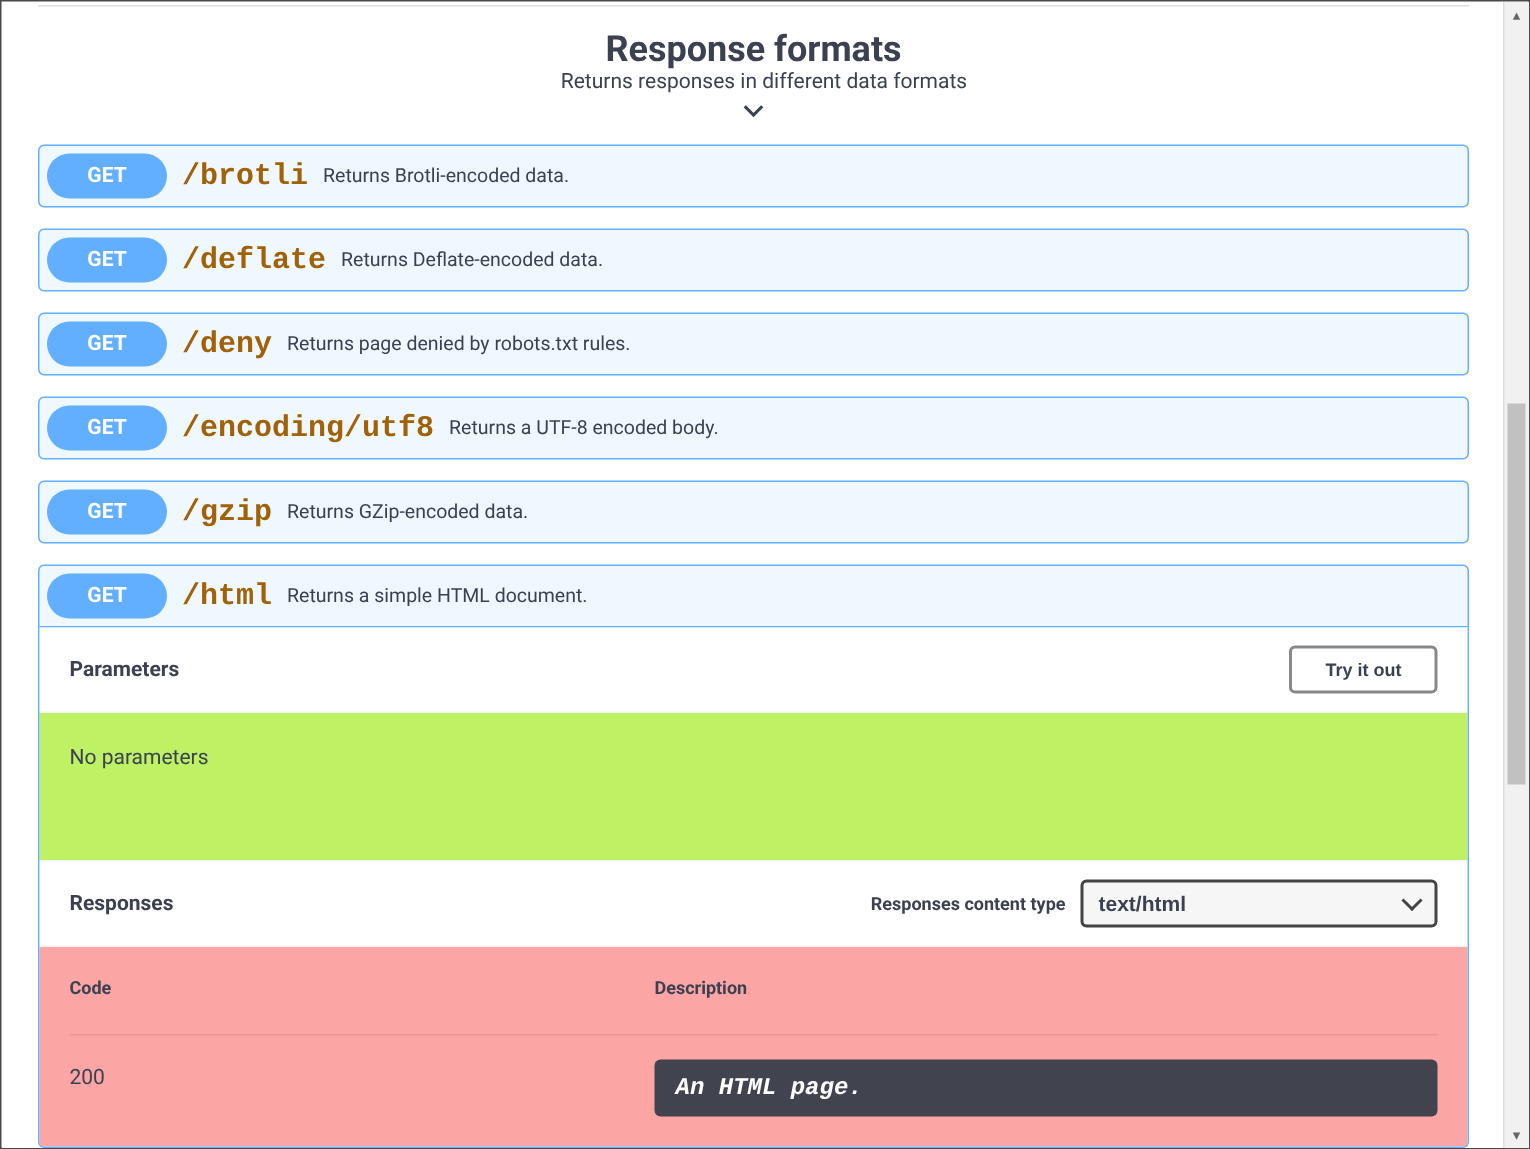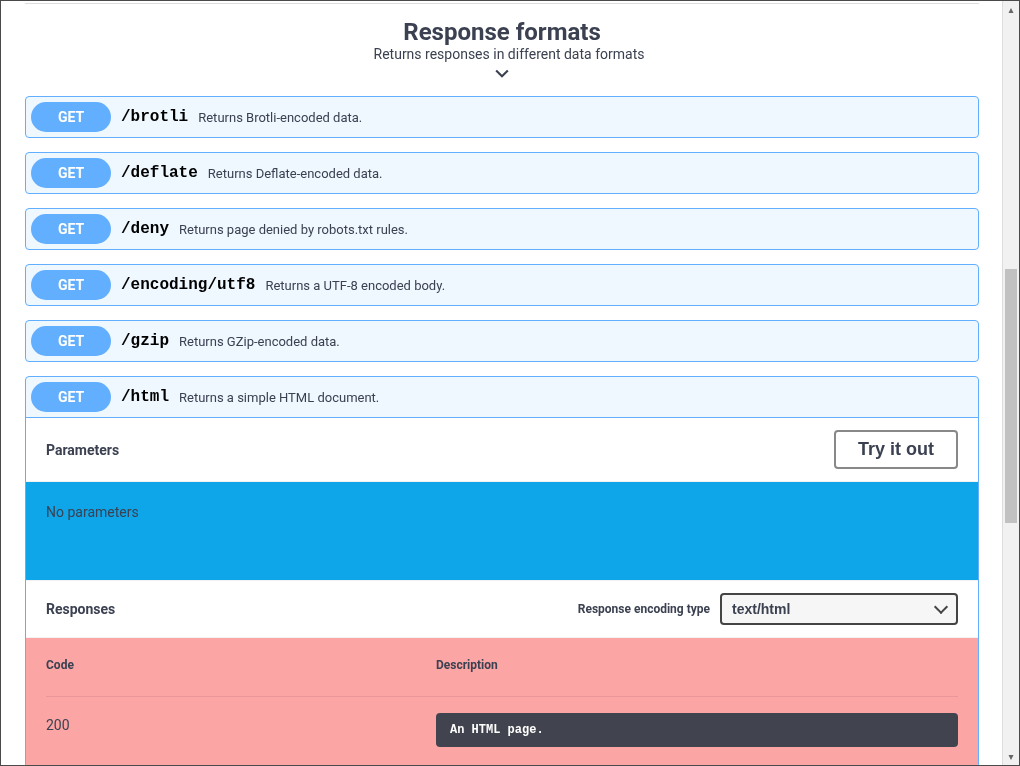--- a/index.html
+++ b/index.html
@@ -105,23 +105,23 @@
     font-size: 14px;
     padding: 7px 0;
     width: 80px;
     text-align: center;
     border-radius: 15px;
     text-transform: uppercase;
     margin-right: 10px;
   }
   .op-path {
     font-family: "Courier New", monospace;
-    font-size: 16px;
+    font-size: 20px;
     font-weight: 600;
-    color: #000000;
+    color: #a16207;
     margin-right: 10px;
   }
   .op-desc {
     font-size: 13px;
     color: #3b4151;
   }
 
   .opblock.expanded .opblock-summary {
     border-bottom: 1px solid #61affe;
   }
@@ -136,32 +136,32 @@
   .params-title {
     font-size: 14px;
     font-weight: 700;
     color: #3b4151;
     flex: 1;
   }
   .try-btn {
     background: #fff;
     border: 2px solid #888;
     color: #3b4151;
-    font-size: 18px;
+    font-size: 12px;
     font-weight: 700;
     padding: 7px 22px;
     border-radius: 4px;
     cursor: pointer;
   }
 
   .no-params {
     padding: 22px 20px 60px 20px;
     font-size: 14px;
     color: #3b4151;
-    background: #0ea5e9;
+    background: #bef264;
   }
 
   .responses-header {
     display: flex;
     align-items: center;
     padding: 12px 20px;
     background: #fff;
     border-top: 1px solid rgba(0,0,0,0.05);
     border-bottom: 1px solid rgba(0,0,0,0.05);
   }
@@ -220,22 +220,23 @@
   }
   .code-val {
     font-size: 14px;
     color: #3b4151;
     padding-top: 4px;
   }
   .desc-box {
     background: #41444e;
     color: #fff;
     font-family: "Courier New", monospace;
+    font-style: italic;
     font-weight: 600;
-    font-size: 12px;
+    font-size: 16px;
     padding: 10px 14px;
     border-radius: 4px;
   }
 </style>
 </head>
 <body>
 
 <div class="viewport">
   <div class="scroll-area">
     <div class="content">
@@ -300,21 +301,21 @@
 
         <div class="params-header">
           <span class="params-title">Parameters</span>
           <button class="try-btn">Try it out</button>
         </div>
 
         <div class="no-params">No parameters</div>
 
         <div class="responses-header">
           <span class="responses-title">Responses</span>
-          <span class="content-type-label">Response encoding type</span>
+          <span class="content-type-label">Responses content type</span>
           <span class="select-wrap">
             <select class="content-type-select">
               <option>text/html</option>
             </select>
           </span>
         </div>
 
         <div class="responses-body">
           <div class="resp-table">
             <div class="resp-col-code">

